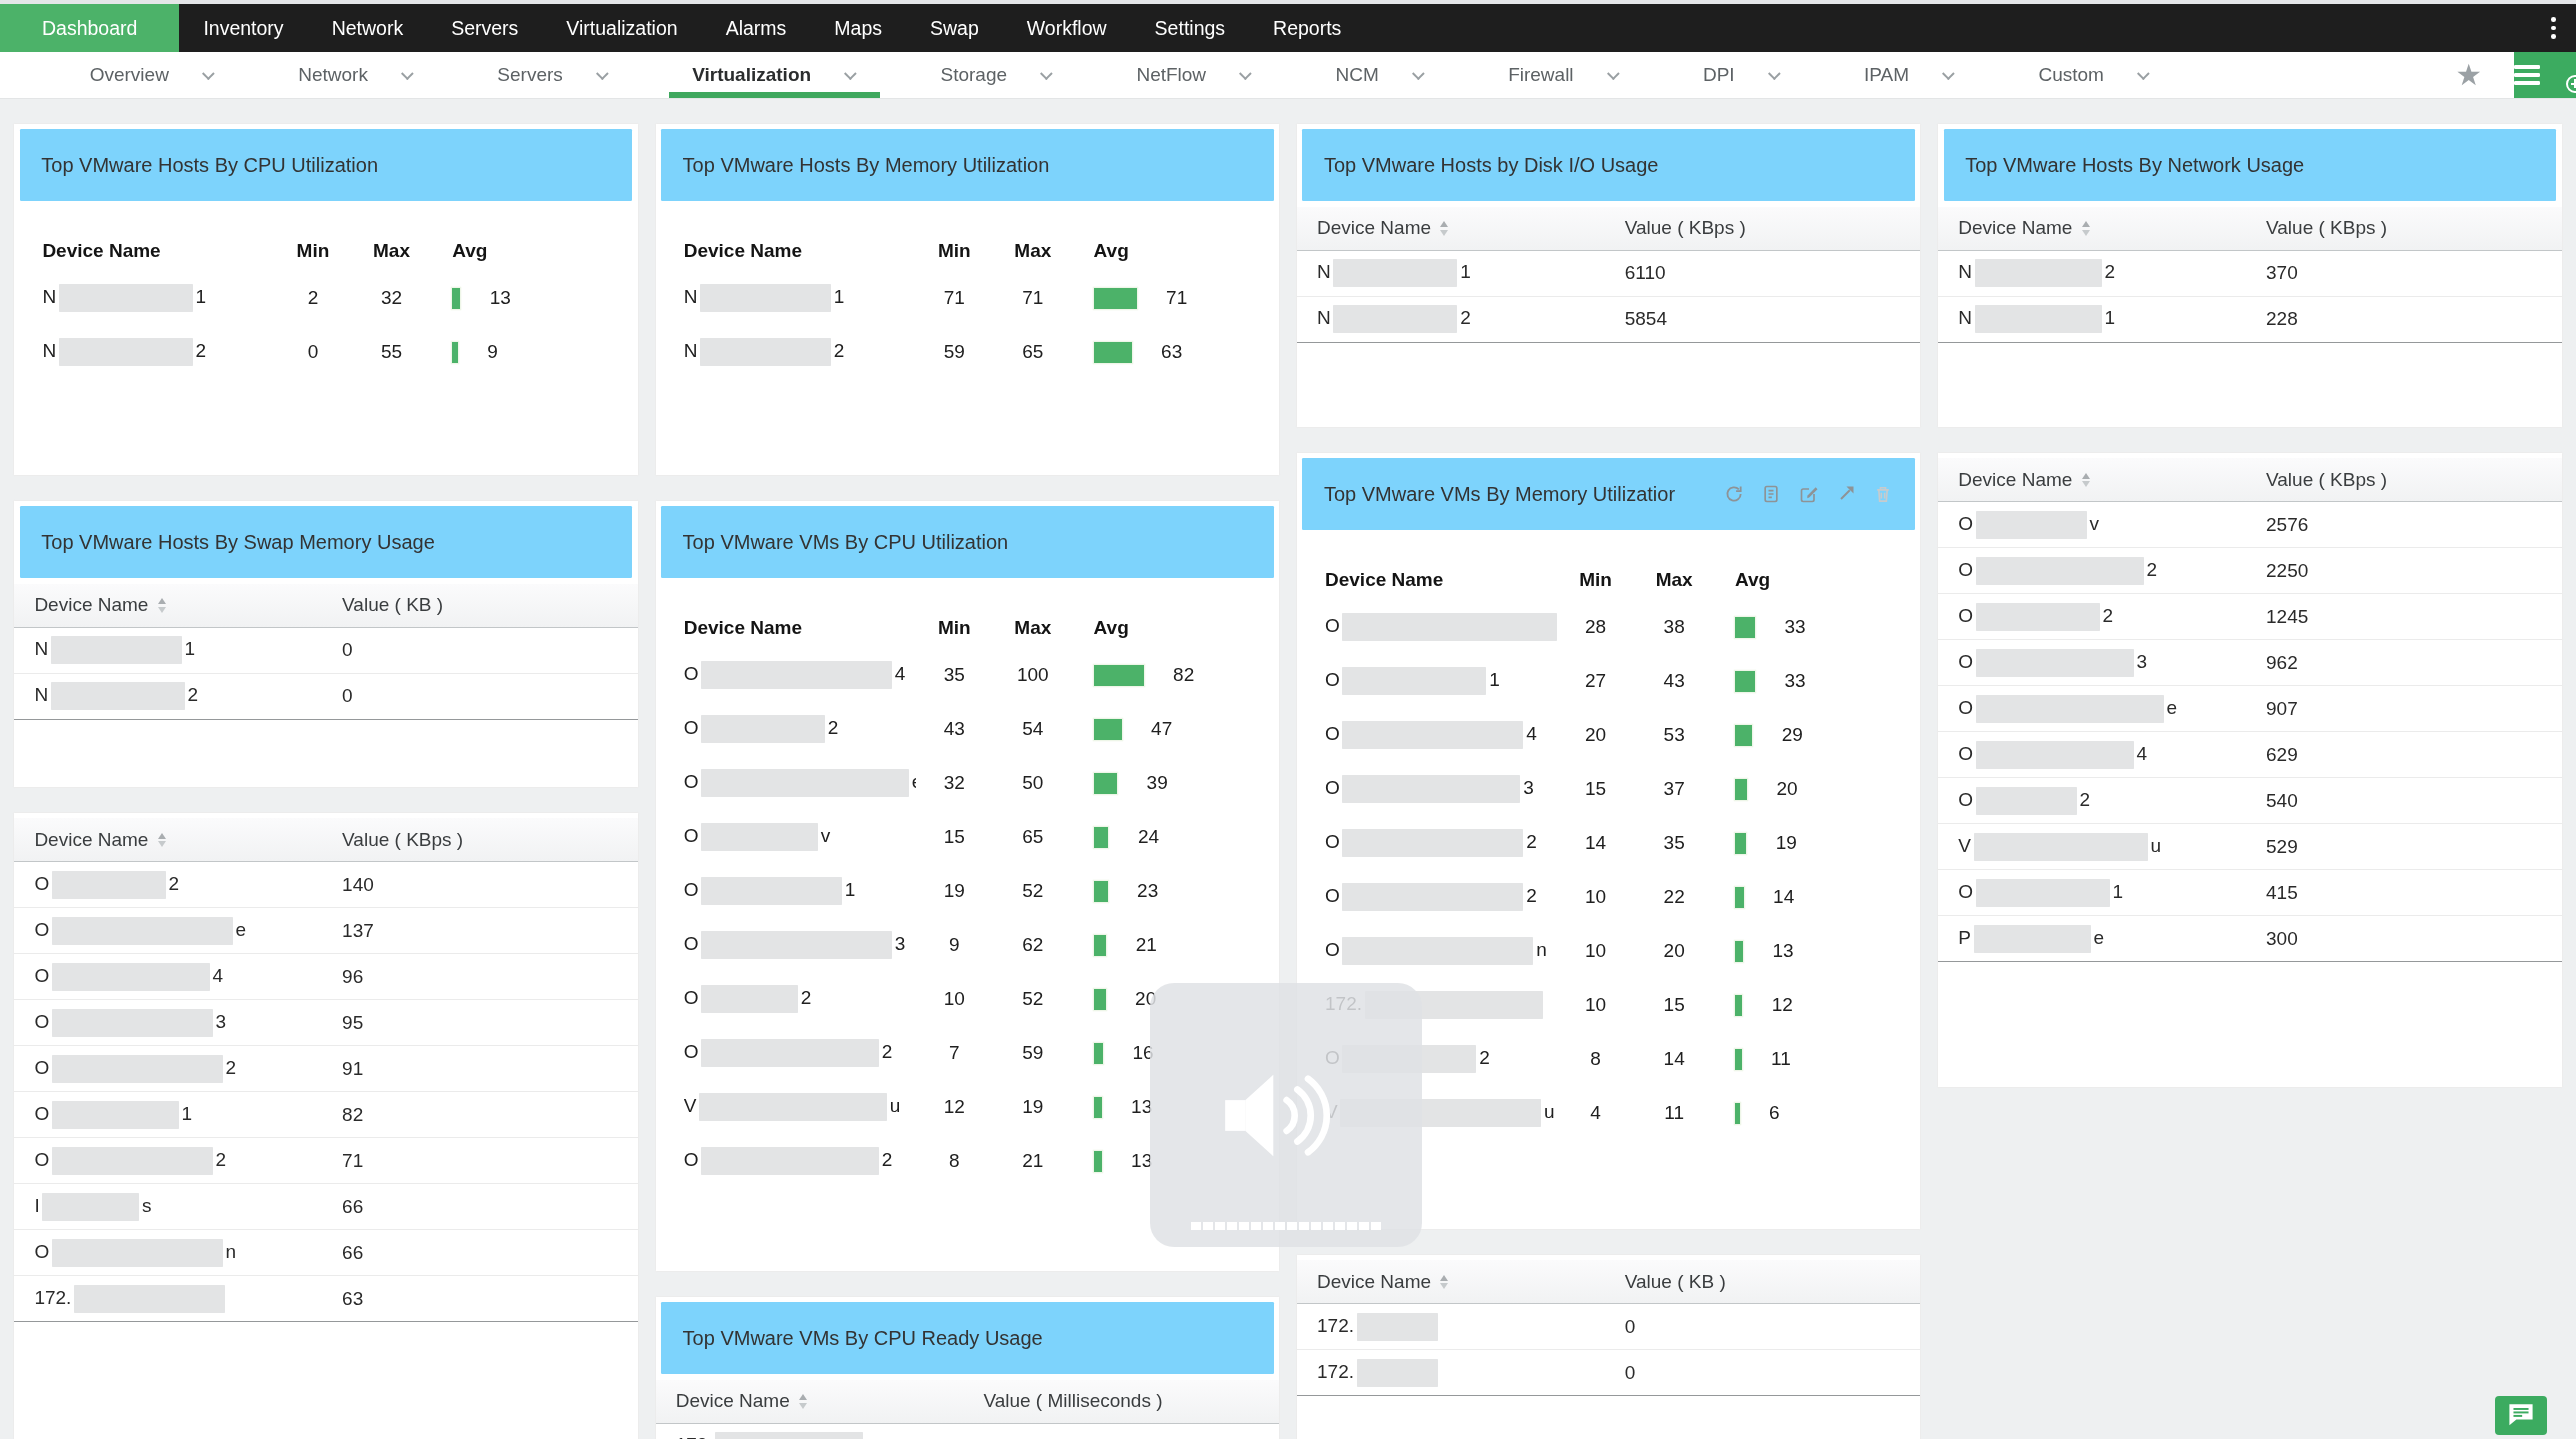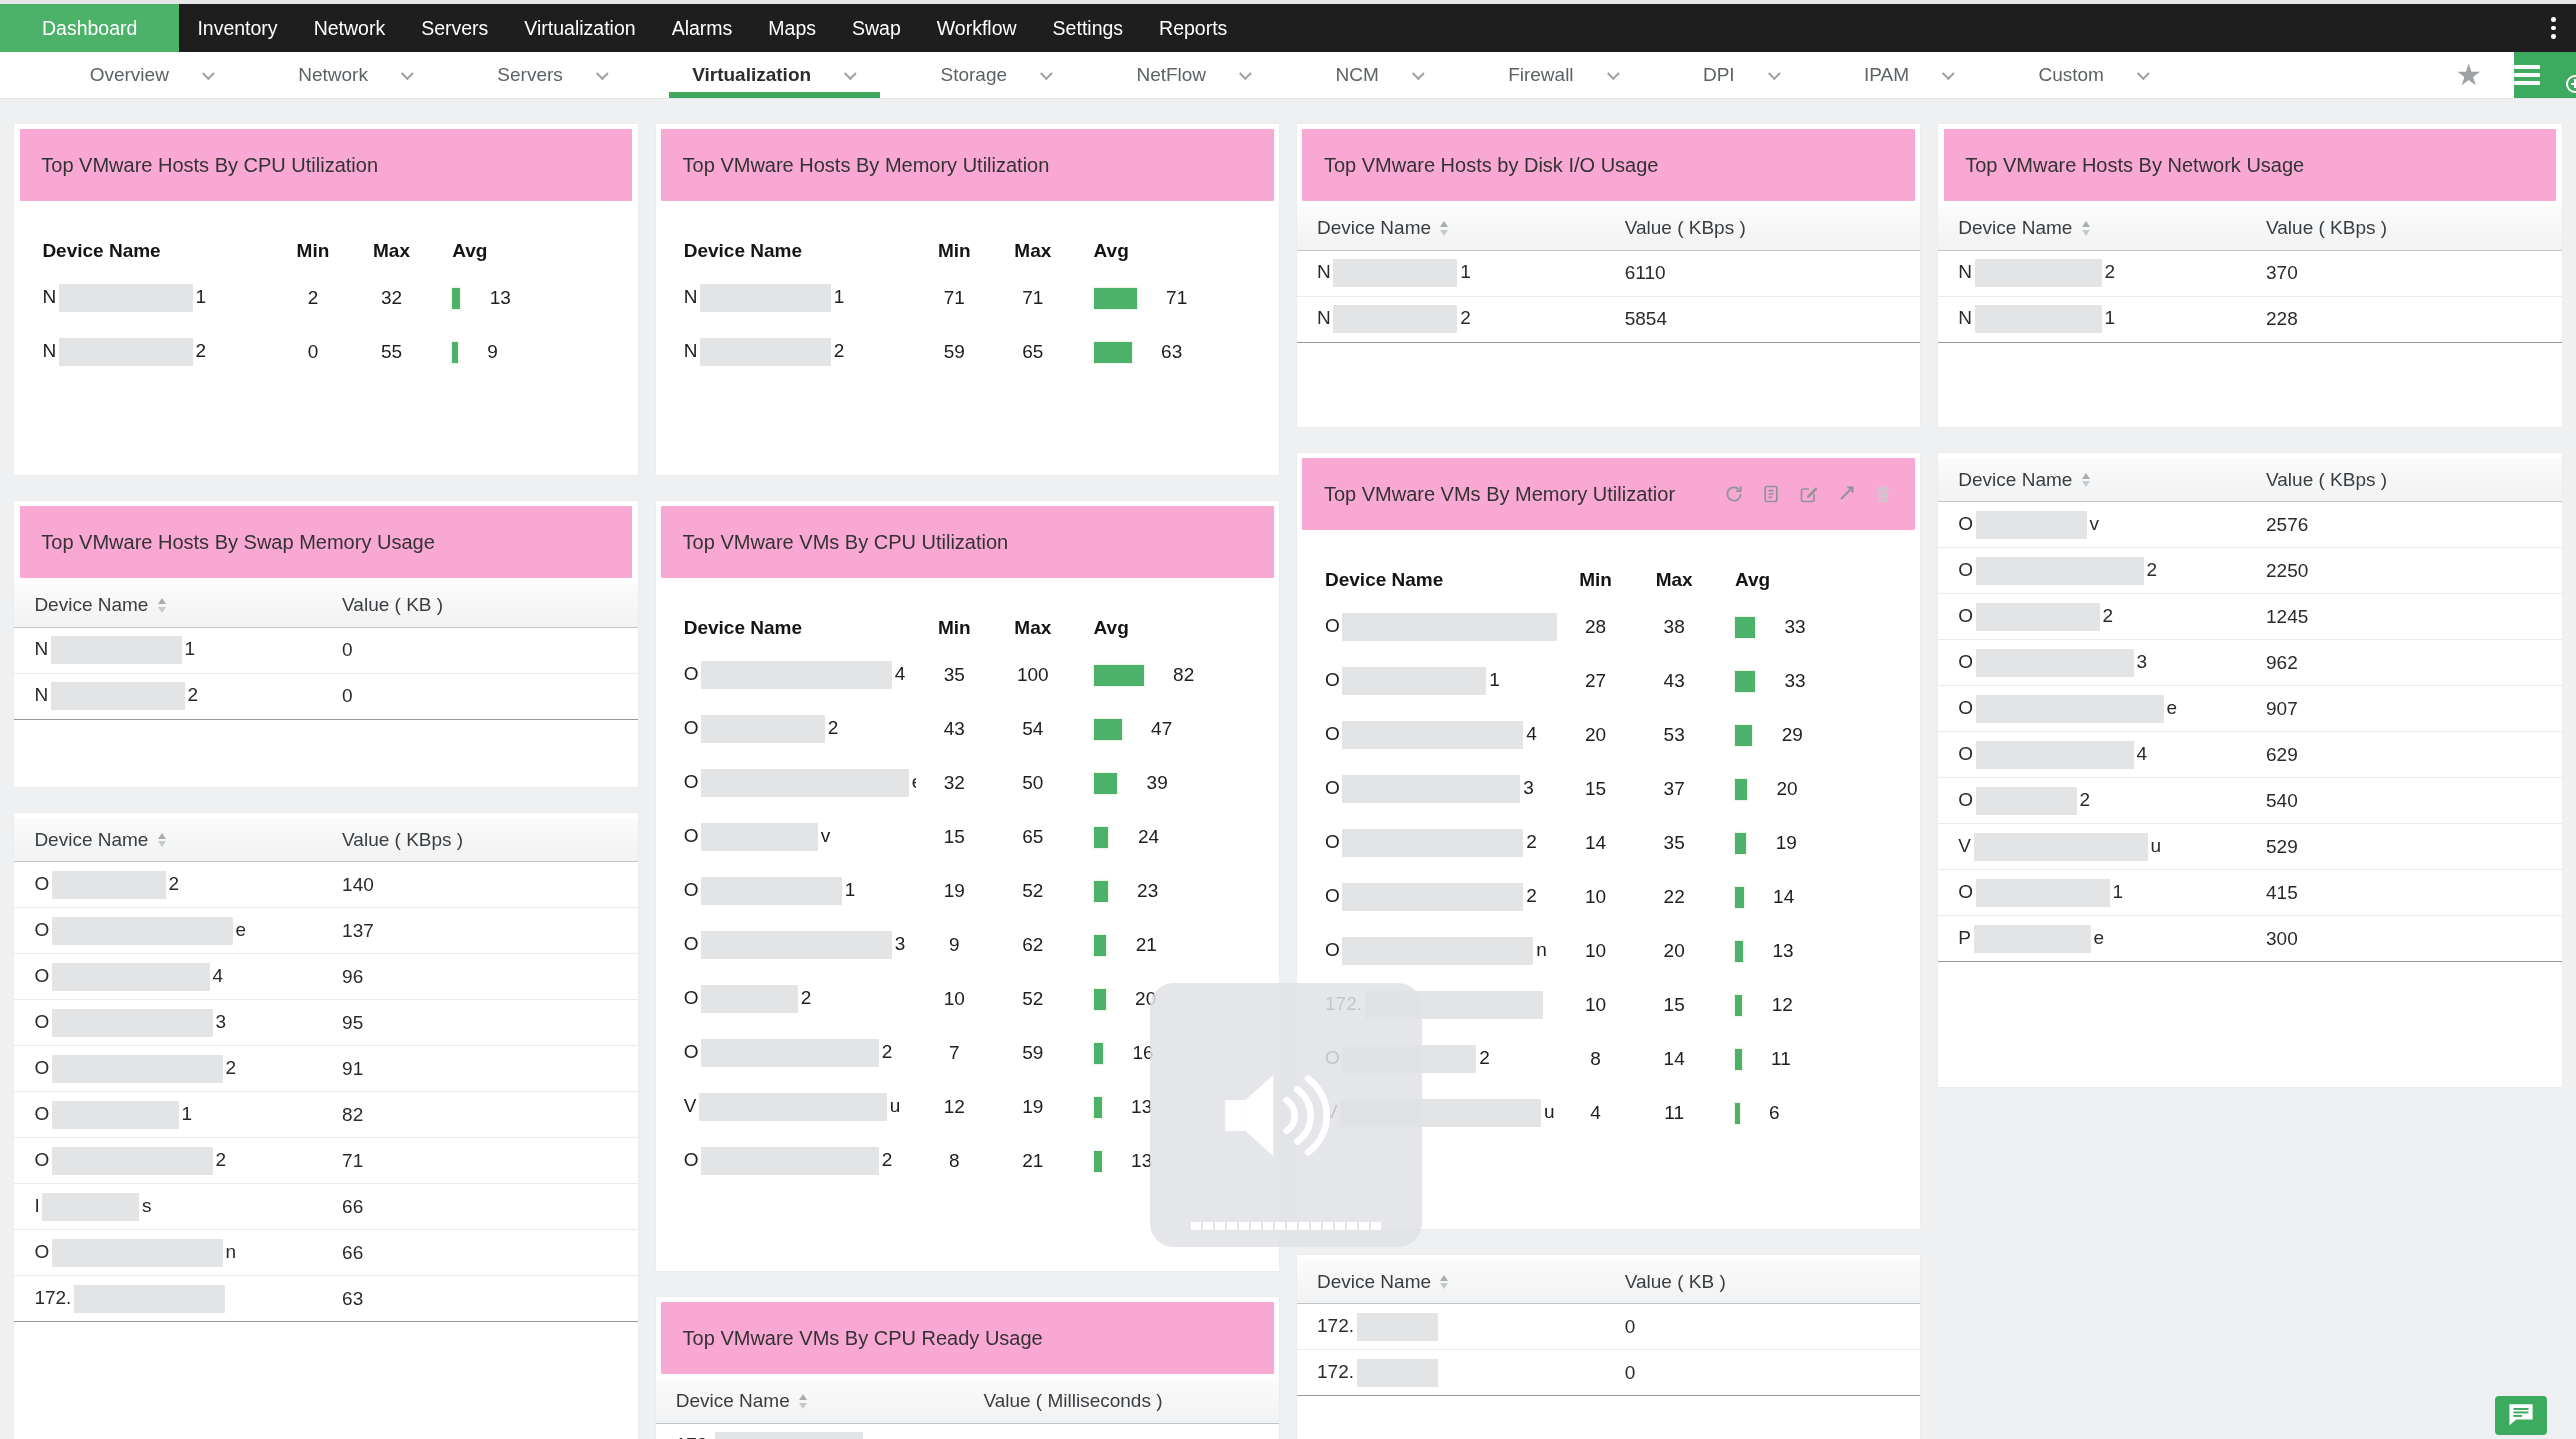--- a/index.html
+++ b/index.html
@@ -2,21 +2,21 @@
 <html style="font-size:10.7px"><head>
 <meta charset="utf-8">
 <style>
   * { box-sizing: border-box; margin: 0; padding: 0; }
   html,body { width:2576px; height:1440px; overflow:hidden; }
   body { font-family:"Liberation Sans", sans-serif; background:#eef0f1; position:relative; }
 
   
   .top-strip { height:4px; background:#e4e6e8; }
   .topnav { height:48px; background:#1e1e1e; display:flex; align-items:stretch; }
-  .tn-item { display:flex; align-items:center; padding:0 18px; color:#fff; font-size:19.5px; cursor:pointer; }
+  .tn-item { display:flex; align-items:center; padding:0 24px; color:#fff; font-size:19.5px; cursor:pointer; }
   .tn-item.active { background:#4cb269; padding:0 42px; }
   .kebab { margin-left:auto; align-self:center; margin-right:20px; cursor:pointer; }
   .kebab span { display:block; width:4.7px; height:4.7px; border-radius:50%; background:#fff; margin:4px 0; }
 
   
   .subnav { height:47px; background:#fff; display:flex; align-items:stretch; padding-left:47px; position:relative; border-bottom:0.7px solid #e3e5e6; }
   .sn-item { position:relative; display:flex; align-items:center; padding:0 43px 0 6.7px; color:#5d6265; font-size:19px; cursor:pointer;margin-left:36px; }
   .sn-label { white-space:nowrap; }
   .sn-item.active { color:#2b2d2e; font-weight:bold; }
   .sn-item.active::after { content:""; position:absolute; left:-16px; right:17.4px; bottom:0; height:6px; background:#3fa85e; }
@@ -29,21 +29,21 @@
   .gb-plus::before, .gb-plus::after { content:""; position:absolute; background:#fff; }
   .gb-plus::before { left:50%; top:2.7px; bottom:2.7px; width:2px; transform:translateX(-50%); }
   .gb-plus::after { top:50%; left:2.7px; right:2.7px; height:2px; transform:translateY(-50%); }
 
   
   .content { position:absolute; top:99px; left:0; right:0; bottom:0; background:#eef0f1; overflow:hidden; }
   .cols { display:flex; gap:16px; padding:24px 13.4px 0; align-items:flex-start; }
   .col { flex:1; min-width:0; display:flex; flex-direction:column; gap:24px; }
 
   .card { background:#fff; border:0.7px solid #ececec; border-radius:1.3px; overflow:hidden; width:100%; flex:none; }
-  .band { margin:5.4px 5.4px 0; background:#f9a8d4; border-radius:1.3px; height:72px; display:flex; align-items:center; padding:0 21.5px; }
+  .band { margin:5.4px 5.4px 0; background:#7dd3fc; border-radius:1.3px; height:72px; display:flex; align-items:center; padding:0 21.5px; }
   .band h2 { font-size:20px; font-weight:400; color:#333; white-space:nowrap; overflow:hidden; }
   .band .icons { margin-left:auto; display:flex; gap:17.4px; align-items:center; }
   .w-ic { width:20px; height:20px; color:#8e9396; cursor:pointer; }
   .w-ic.dim { color:#c7cbcd; }
 
   
   .mm-head { display:grid; grid-template-columns:40% 13% 14% auto; padding:0 13.4px 0 28px; margin-top:29.5px; height:40px; align-items:center; font-size:19px; font-weight:bold; color:#141414; }
   .mm-row  { display:grid; grid-template-columns:40% 13% 14% auto; padding:0 13.4px 0 28px; height:54px; align-items:center; font-size:19px; color:#202020; }
   .h-min, .h-max, .c-min, .c-max { text-align:center; }
   .h-avg, .c-avg { padding-left:20px; white-space:nowrap; }

